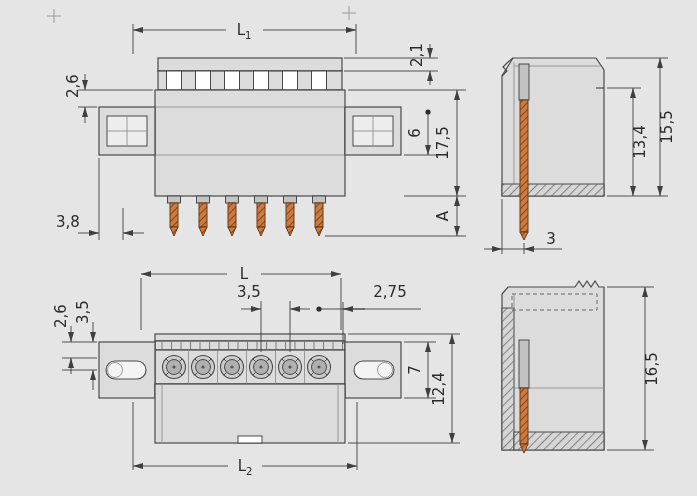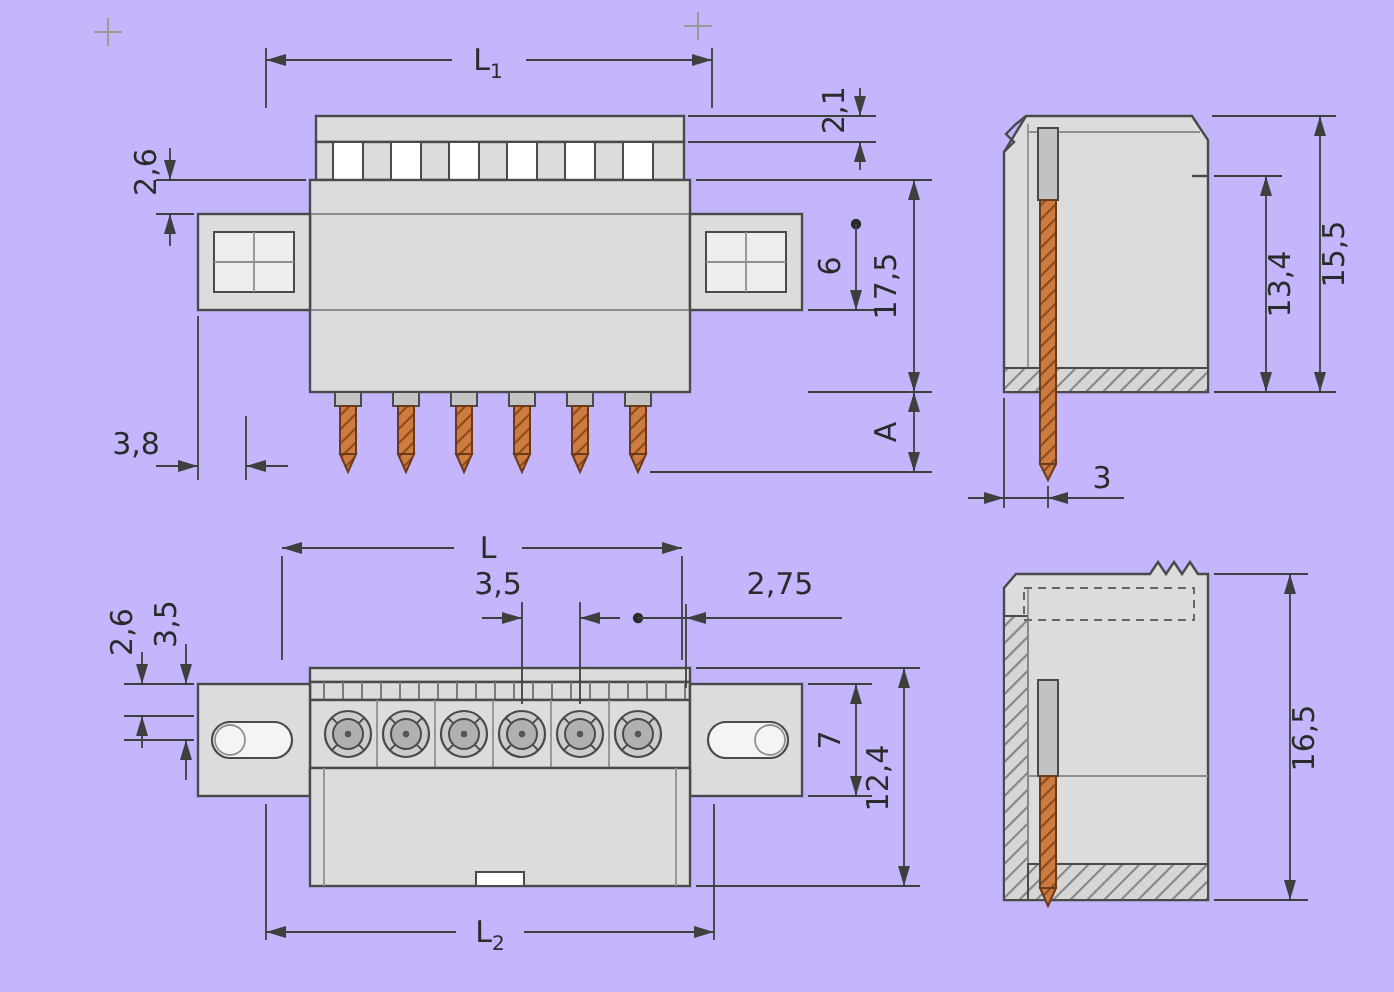--- a/index.html
+++ b/index.html
@@ -1,16 +1,16 @@
 <!DOCTYPE html>
 <html><head>
 <meta charset="utf-8">
 <style>
   html,body{margin:0;padding:0;background:#ffffff}
-  .stage{width:697px;height:496px;background:#c4b5fd;position:relative;overflow:hidden}
+  .stage{width:697px;height:496px;background:#e5e5e5;position:relative;overflow:hidden}
   svg{display:block}
   text{font-family:"DejaVu Sans","Liberation Sans",sans-serif;font-size:15px;fill:#2b2b2b}
   .sub{font-size:10px}
   .part{fill:#dcdcdc;stroke:#4a4a4a;stroke-width:1.2}
   .slot{fill:#ffffff;stroke:#4a4a4a;stroke-width:1}
   .window{fill:#ededed;stroke:#4a4a4a;stroke-width:1}
   .slotHole{fill:#f4f4f4;stroke:#4a4a4a;stroke-width:1.1}
   .metal{fill:#c2c2c2;stroke:#4a4a4a;stroke-width:1}
   .pinbody{fill:url(#pinhatch);stroke:#6b3a16;stroke-width:1}
   .hatch{fill:url(#secthatch);stroke:#4a4a4a;stroke-width:1}

